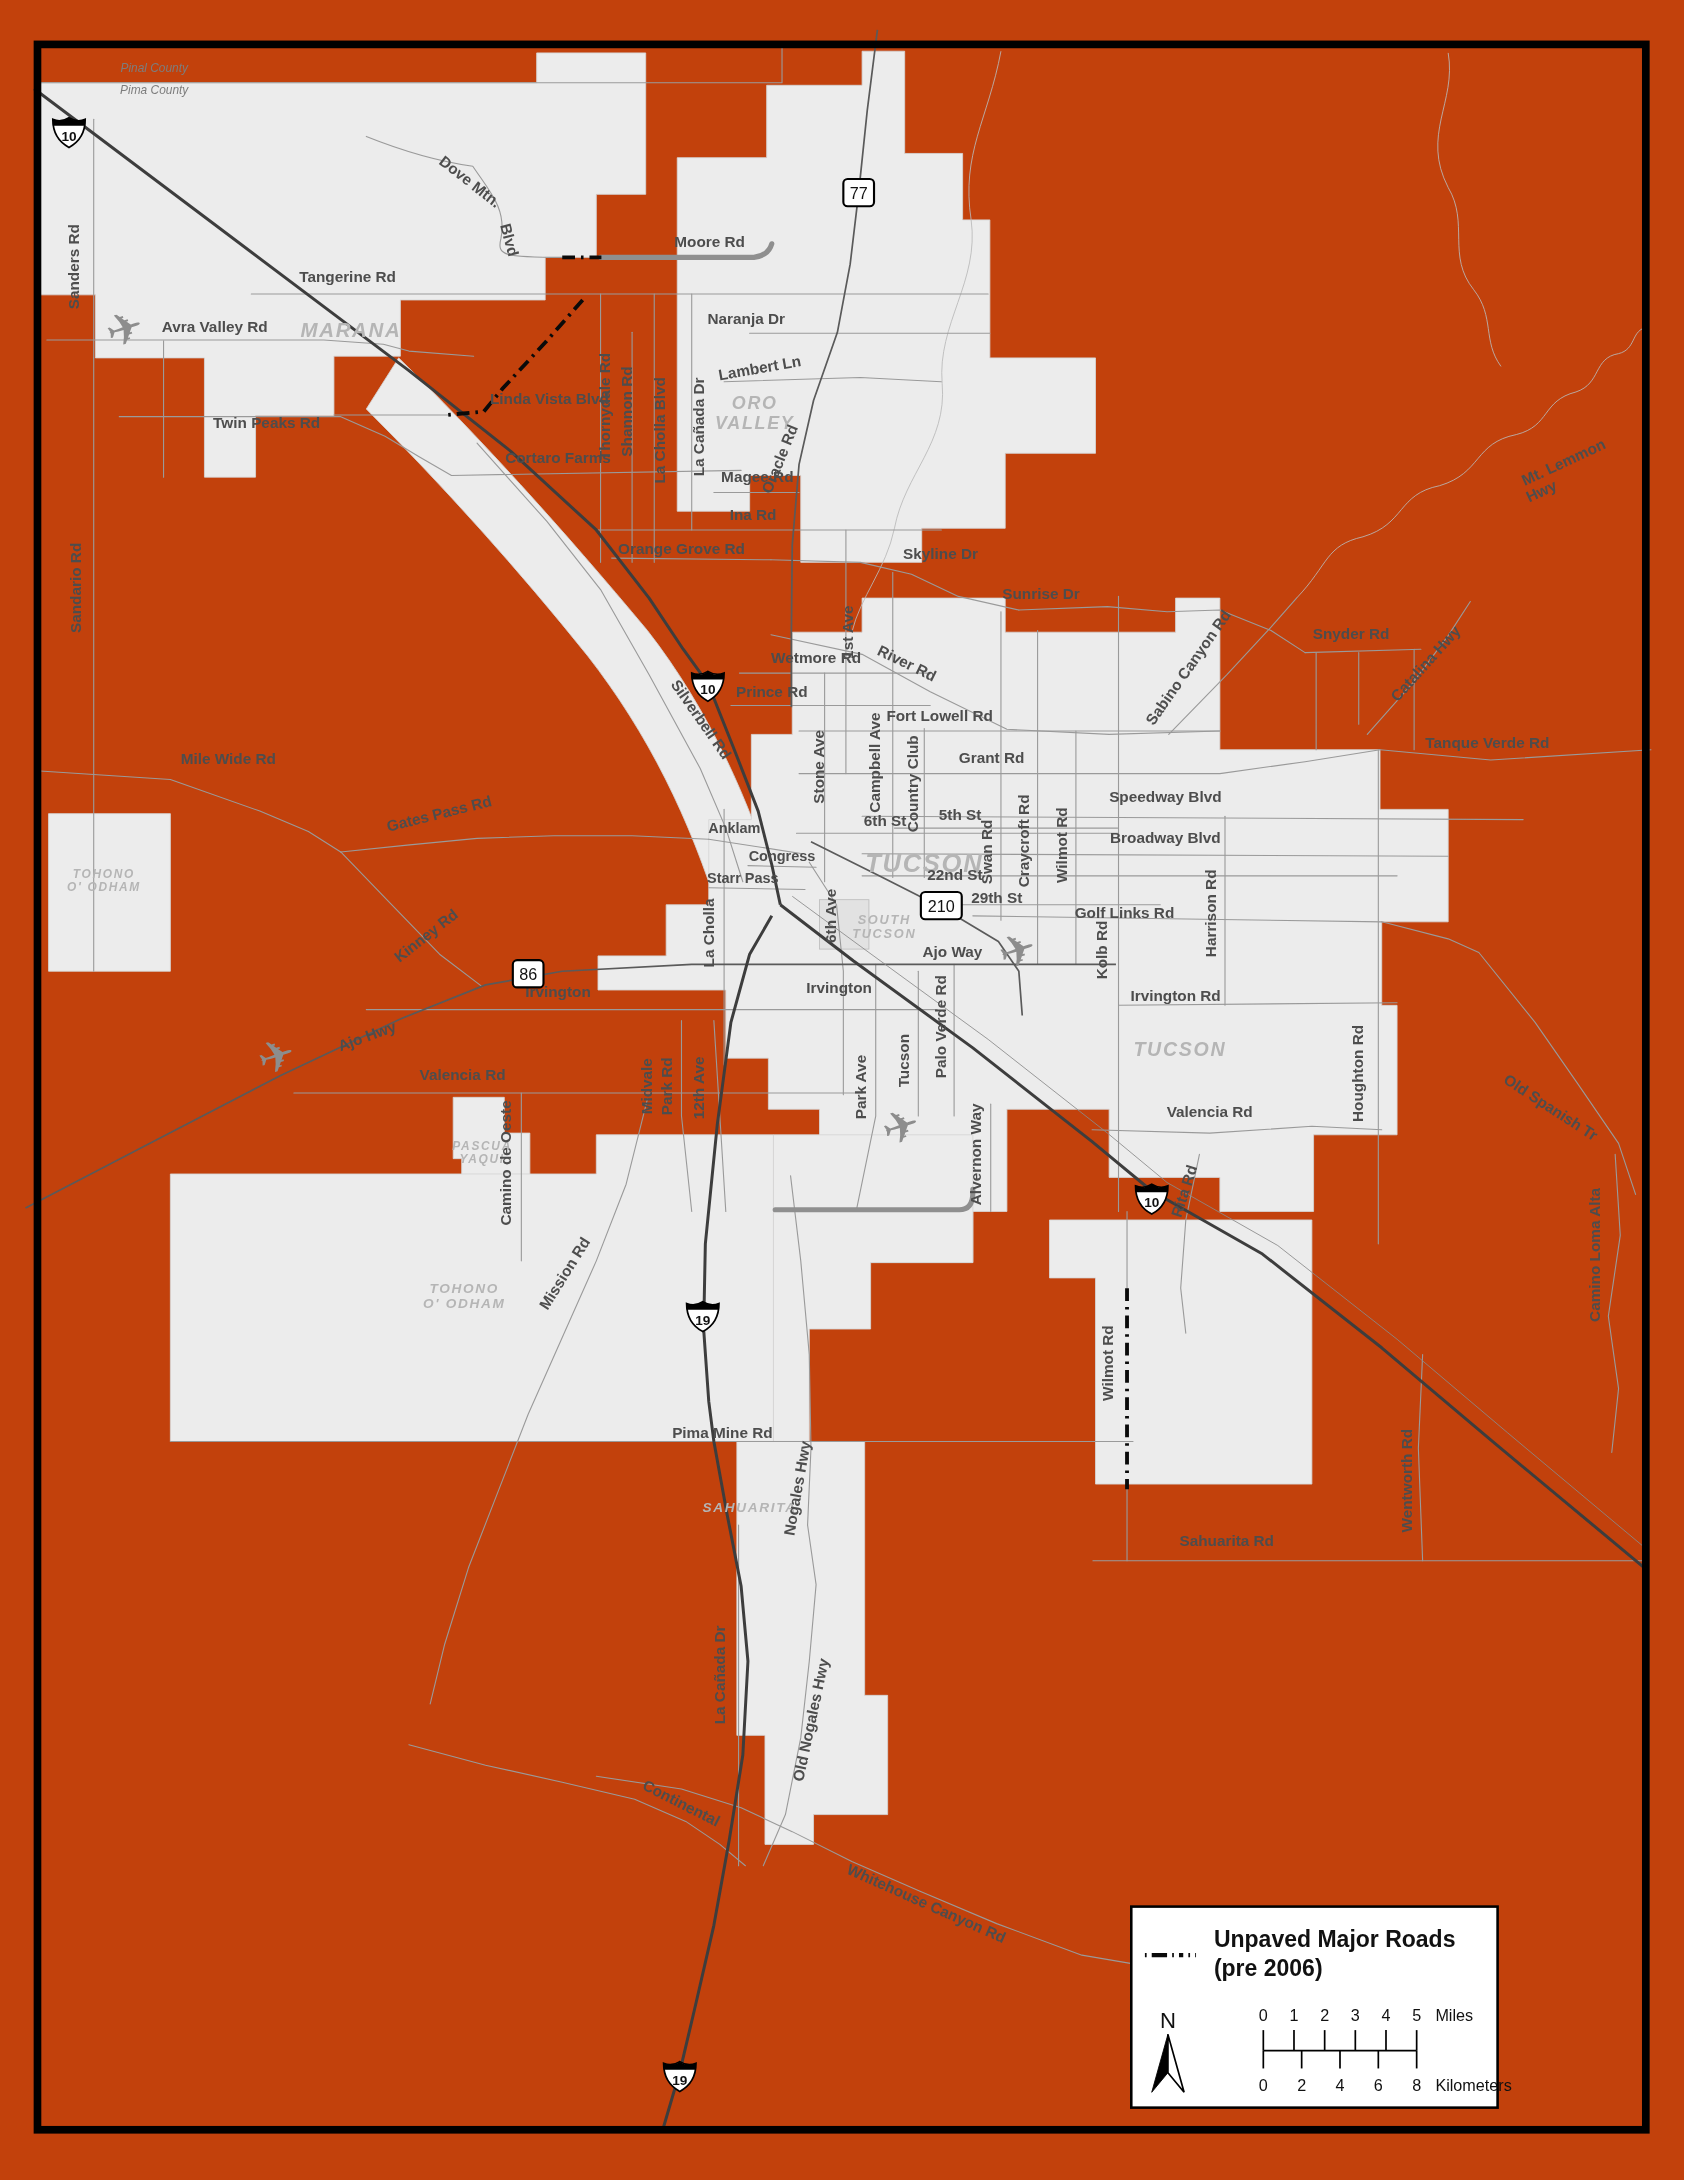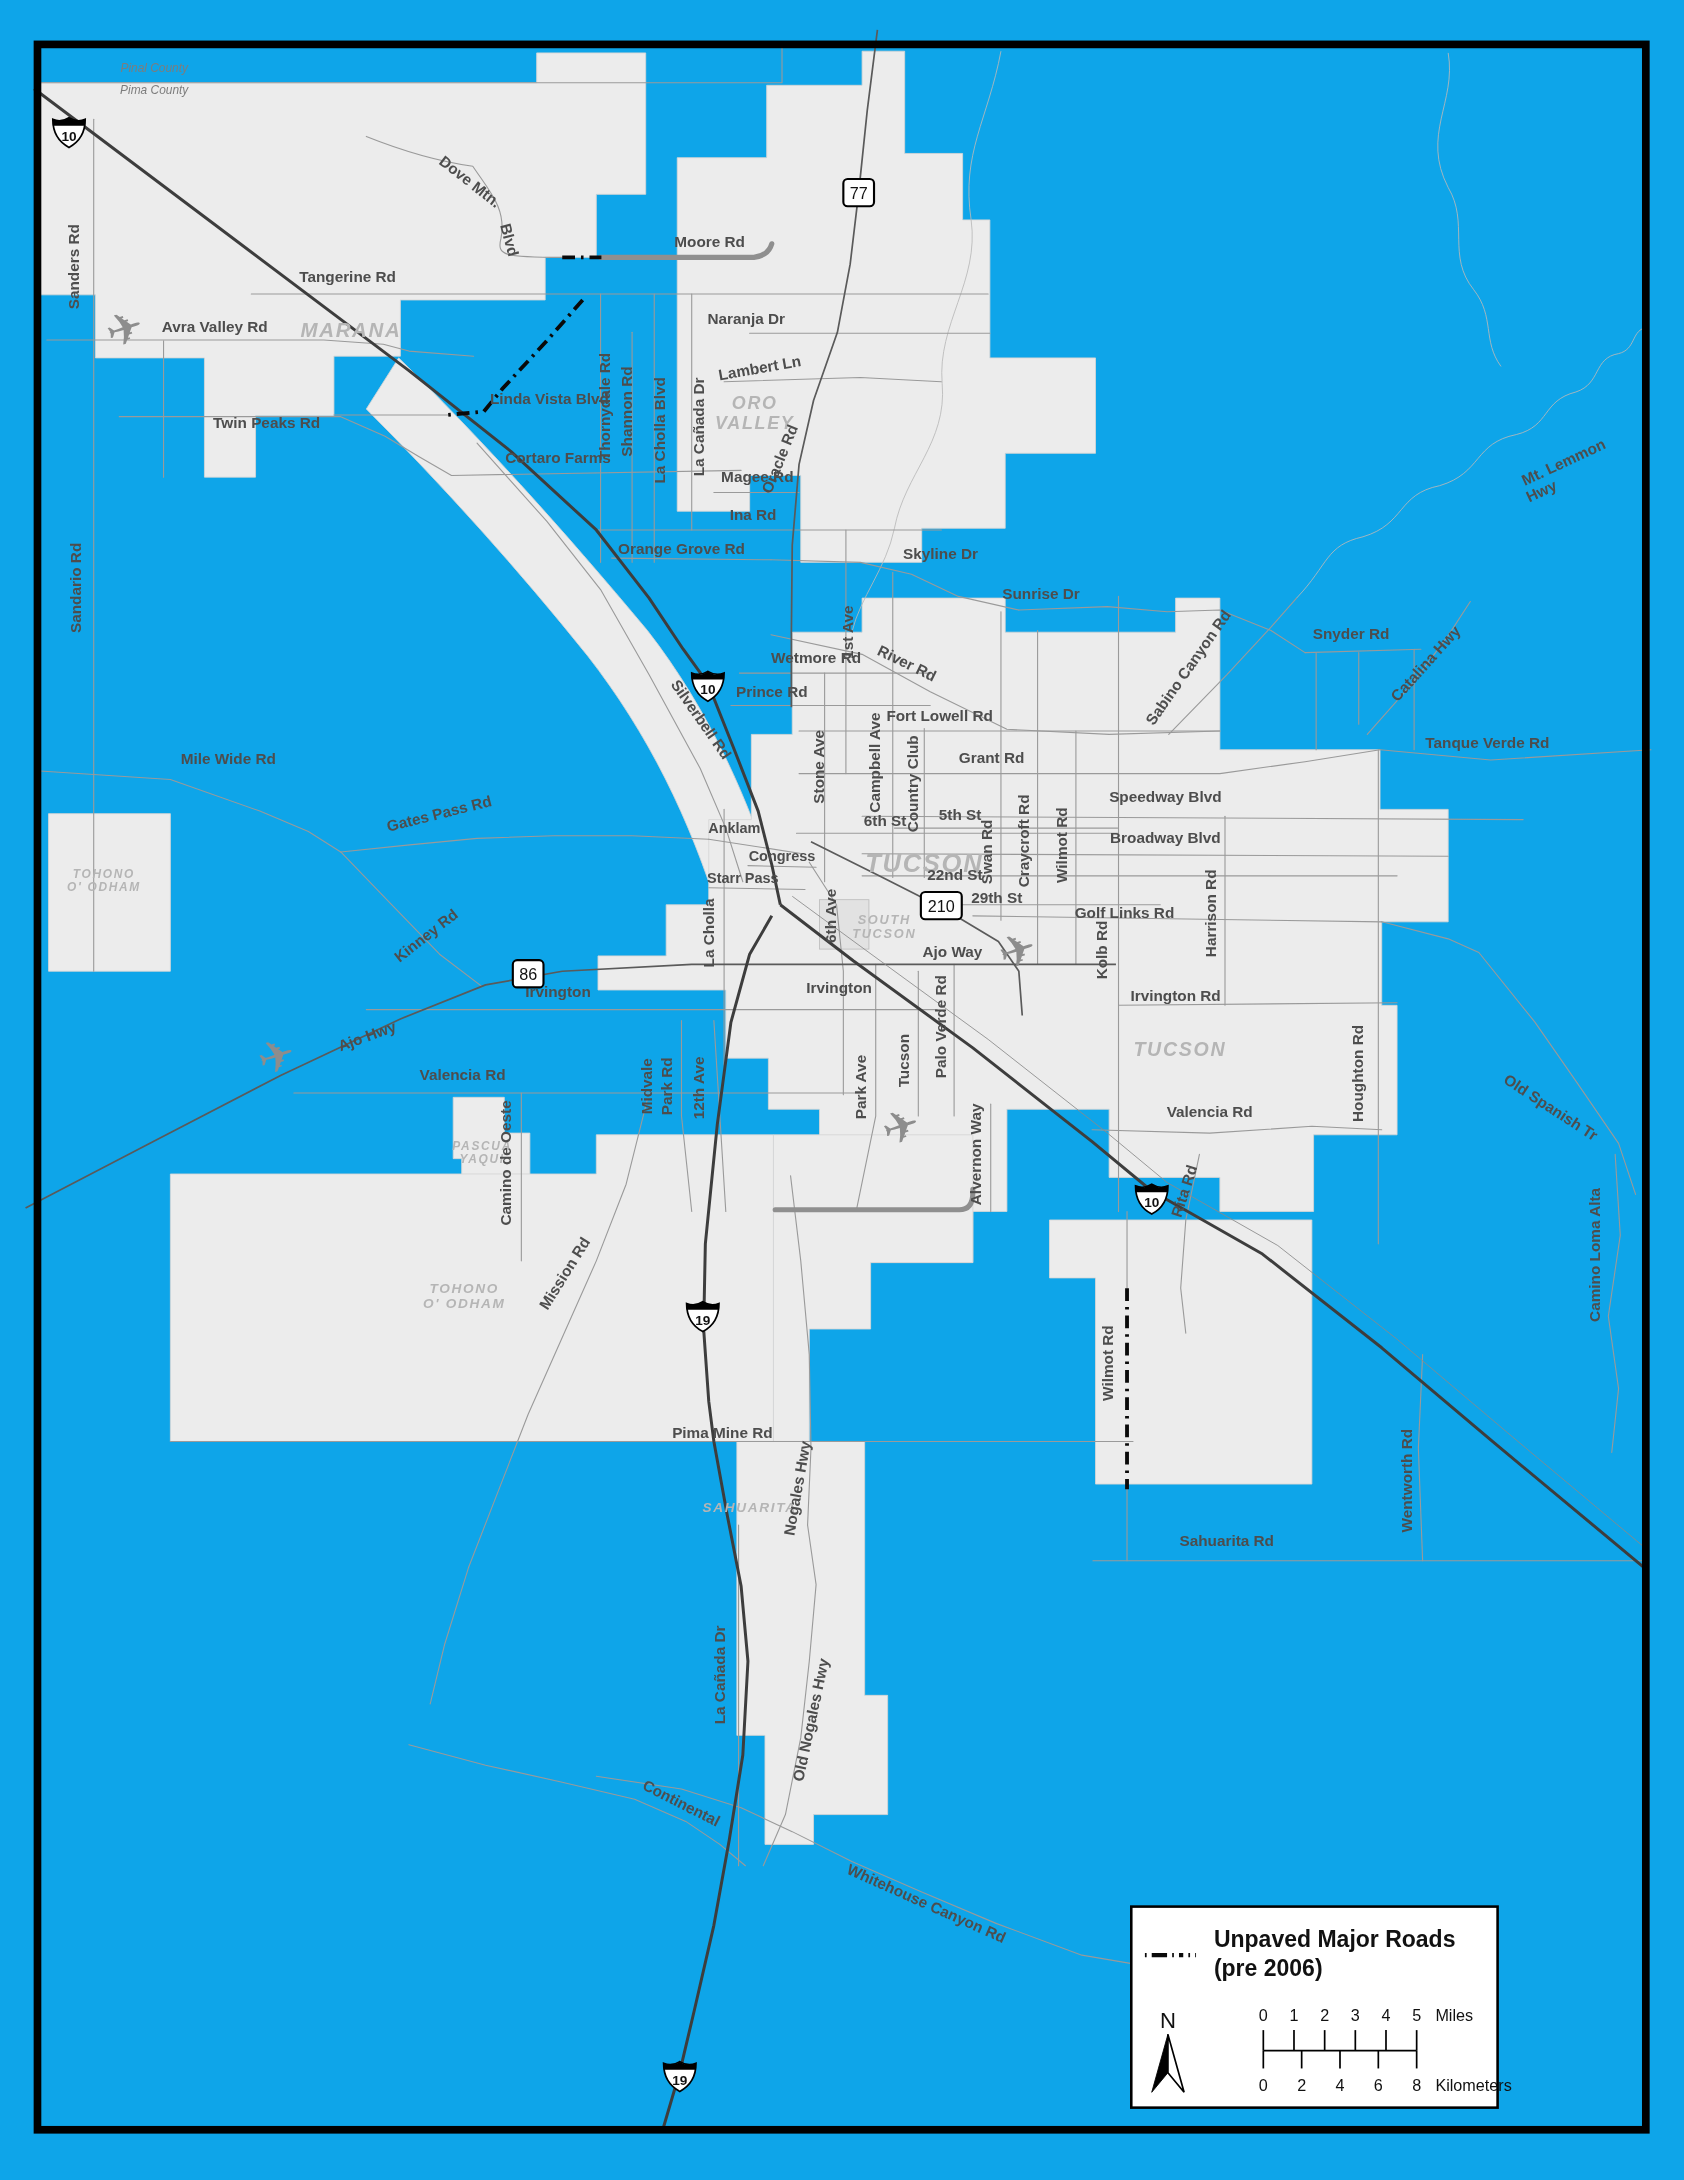--- a/index.html
+++ b/index.html
@@ -1,16 +1,16 @@
 <!DOCTYPE html>
 <html style="font-size:13.6px"><head>
 <meta charset="utf-8">
 <style>
   html,body{margin:0;padding:0;background:#fff;}
-  #stage{position:relative;width:1685px;height:2181px;background:#0ea5e9;
+  #stage{position:relative;width:1685px;height:2181px;background:#c2410c;
          font-family:"Liberation Sans", sans-serif;}
   svg text{font-family:"Liberation Sans", sans-serif;}
   .lbl-r{font-weight:700;fill:#4d4d4d;}
   .lbl-a{font-style:italic;font-weight:700;fill:#b5b5b5;letter-spacing:2px;}
   .lbl-c{font-style:italic;font-weight:400;fill:#7d7d7d;}
   .road{fill:none;stroke:#9a9a9a;stroke-width:1.3;stroke-linecap:round;stroke-linejoin:round;}
   .thin{fill:none;stroke:#b9b9b9;stroke-width:1;stroke-linejoin:round;fill:none;}
   .hwy{fill:none;stroke:#5a5a5a;stroke-width:2;stroke-linejoin:round;}
   .iway{fill:none;stroke:#3d3d3d;stroke-width:3.5;stroke-linejoin:round;}
   .rail{fill:none;stroke:#8a8a8a;stroke-width:1;}

